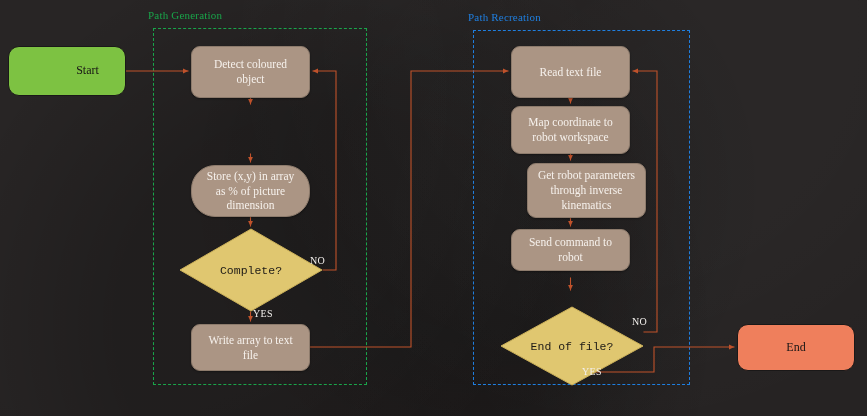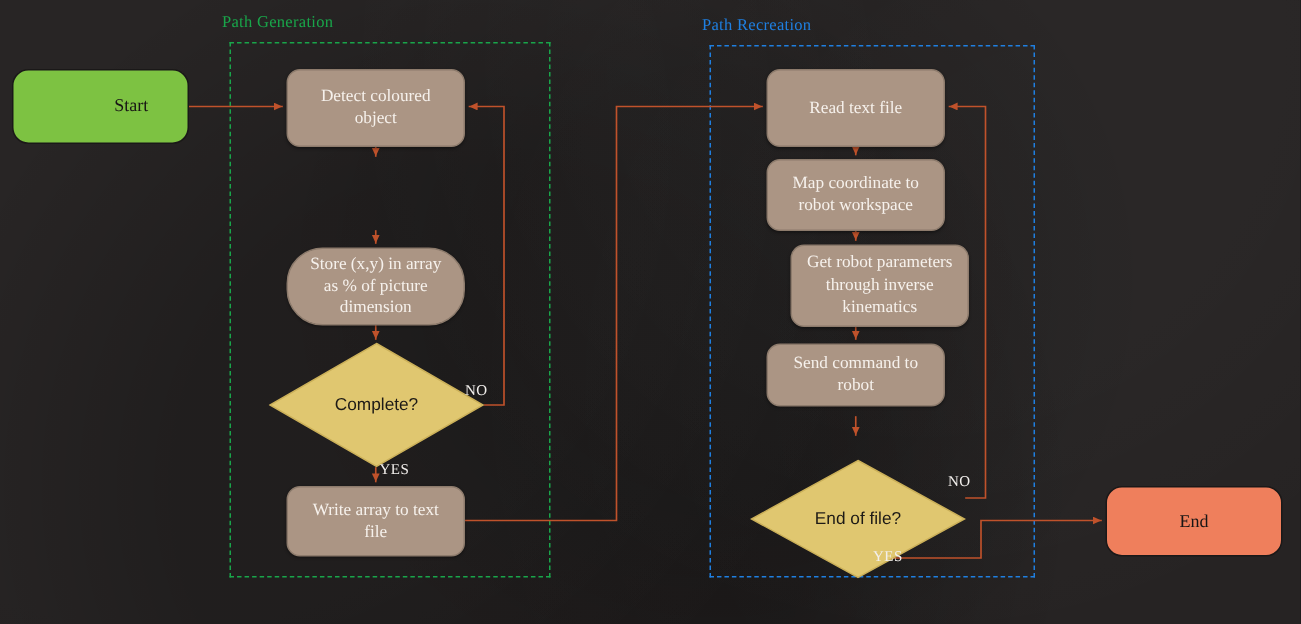--- a/index.html
+++ b/index.html
@@ -73,21 +73,21 @@
   .diamond-wrap svg { display: block; }
   .diamond-text {
     position: absolute;
     left: 0; top: 0;
     width: 100%; height: 100%;
     display: flex;
     align-items: center;
     justify-content: center;
     color: #1d1a16;
     font-size: 11.5px;
-    font-family: Liberation Sans, sans-serif;
+    font-family: Liberation Mono, monospace;
     pointer-events: none;
     text-align: right;
   }
 
   
   .edge-label {
     position: absolute;
     color: #f2efec;
     font-size: 10px;
     font-family: "Liberation Serif", serif;

